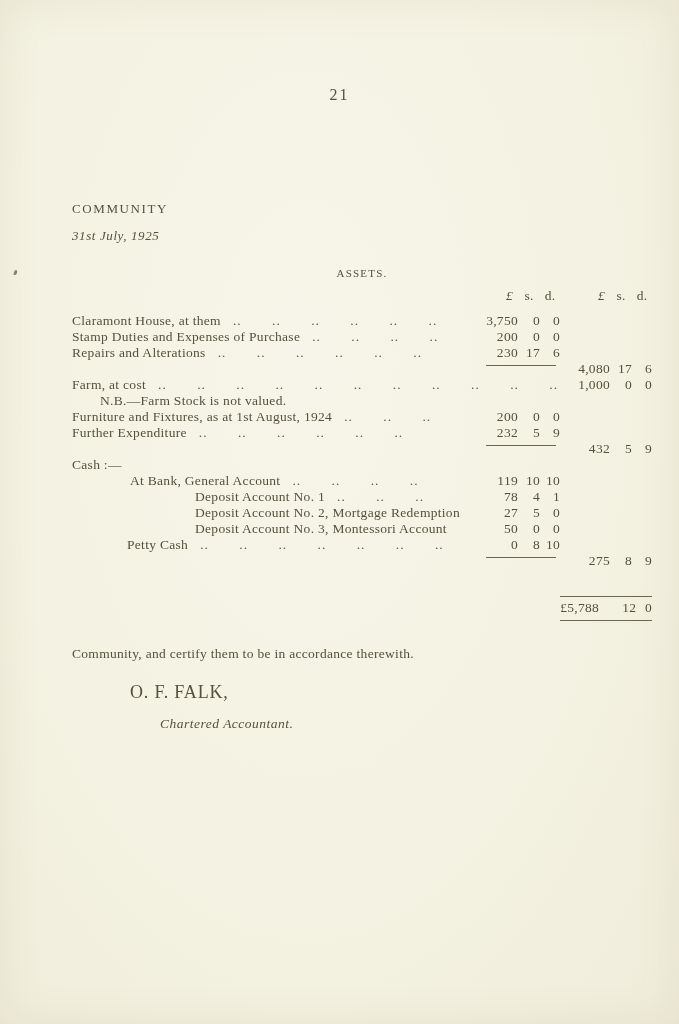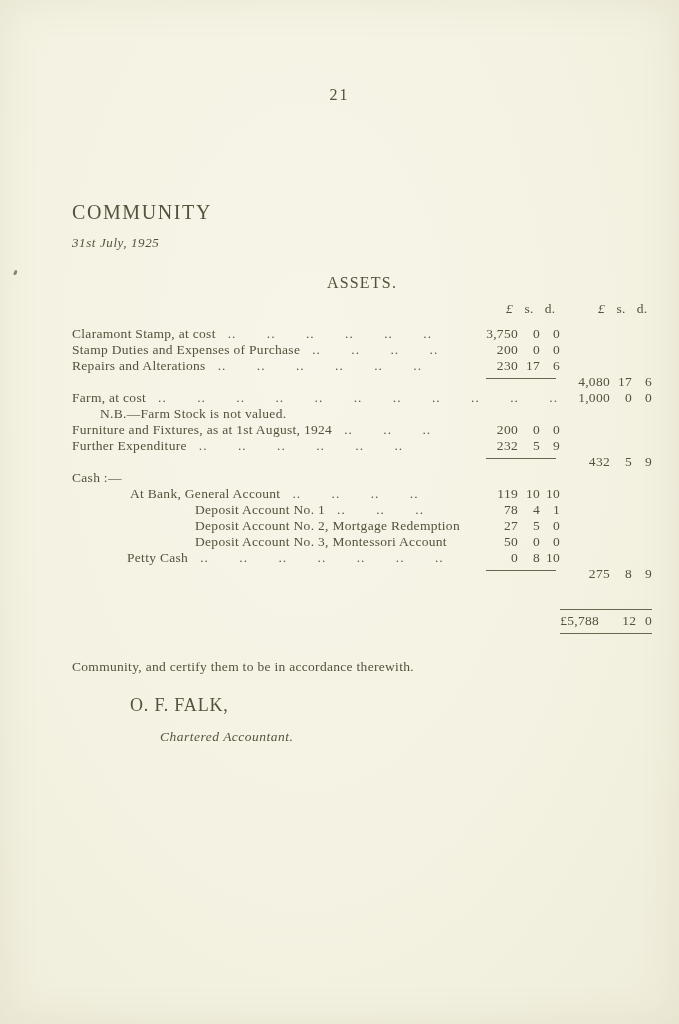--- a/index.html
+++ b/index.html
@@ -19,34 +19,34 @@
   }
   .pageno {
     text-align:center;
     padding-top:86px;
     font-size:16px;
     letter-spacing:2px;
   }
   .content { margin:0 27px 0 72px; } 
   .title-block { margin-top:97px; }
   .doc-title {
-    font-size:20px;
+    font-size:13px;
     letter-spacing:1.6px;
     margin-top:12px;
   }
   .doc-date {
     margin-top:11px;
     font-style:italic;
     font-size:13px;
     letter-spacing:0.6px;
   }
   .section-heading {
     margin-top:23px;
     text-align:center;
-    font-size:16px;
+    font-size:11px;
     letter-spacing:1.2px;
   }
   
   .ledger { margin-top:9px; font-size:13.5px; }
   .row {
     display:flex;
     align-items:baseline;
     line-height:16px;
     letter-spacing:0.3px;
   }
@@ -138,21 +138,21 @@
         <div class="c s1">s.</div>
         <div class="c d1">d.</div>
         <div class="c amt2 pound">£</div>
         <div class="c s2">s.</div>
         <div class="c d2">d.</div>
       </div>
 
       <div style="height:9px"></div>
 
       <div class="row">
-        <div class="lbl"><span>Claramont Stamp, at cost</span><span class="leader">.. .. .. .. .. ..</span></div>
+        <div class="lbl"><span>Claramont House, at them</span><span class="leader">.. .. .. .. .. ..</span></div>
         <div class="c amt1">3,750</div>
         <div class="c s1">0</div>
         <div class="c d1">0</div>
         <div class="c amt2"></div>
           <div class="c s2"></div>
           <div class="c d2"></div>
       </div>
 
       <div class="row">
         <div class="lbl"><span>Stamp Duties and Expenses of Purchase</span><span class="leader">.. .. .. ..</span></div>

